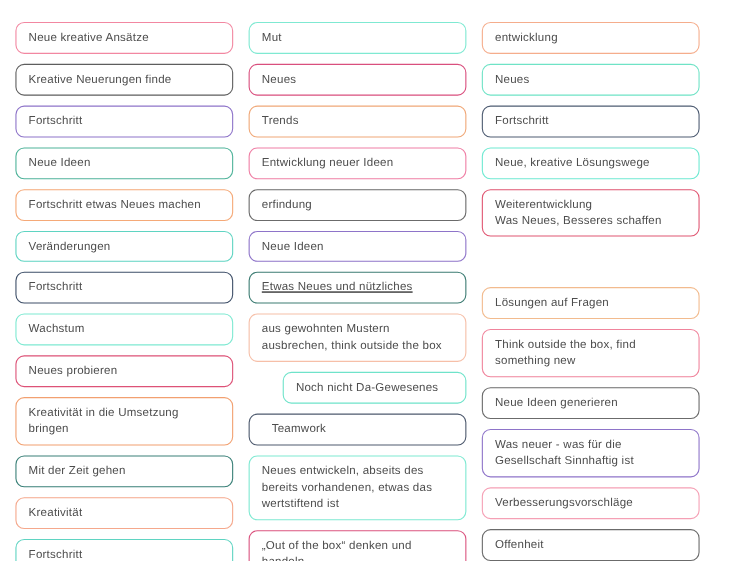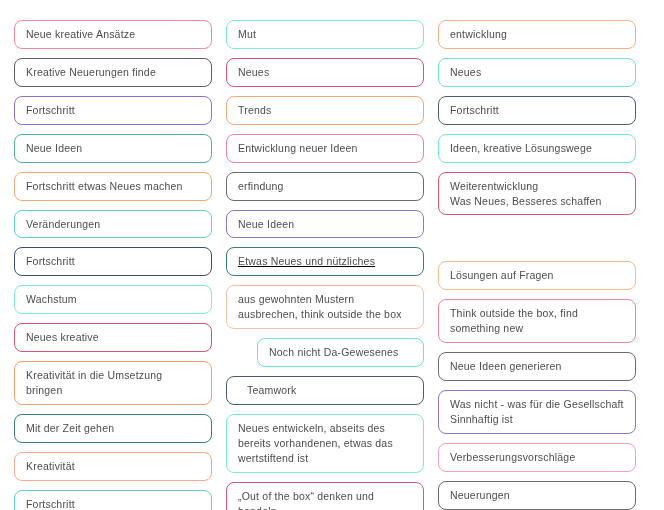--- a/index.html
+++ b/index.html
@@ -76,21 +76,21 @@
 
   <div class="card" style="border-color: rgb(62, 79, 104);">
     <span class="card-text">Fortschritt</span>
   </div>
 
   <div class="card" style="border-color: rgb(127, 233, 210);">
     <span class="card-text">Wachstum</span>
   </div>
 
   <div class="card" style="border-color: rgb(221, 82, 119);">
-    <span class="card-text">Neues kreative</span>
+    <span class="card-text">Neues probieren</span>
   </div>
 
   <div class="card" style="border-color: rgb(242, 160, 112);">
     <span class="card-text">Kreativität in die Umsetzung bringen</span>
   </div>
 
   <div class="card" style="border-color: rgb(58, 128, 120);">
     <span class="card-text">Mit der Zeit gehen</span>
   </div>
 
@@ -158,45 +158,45 @@
 
   <div class="card" style="border-color: rgb(111, 227, 198);">
     <span class="card-text">Neues</span>
   </div>
 
   <div class="card" style="border-color: rgb(78, 92, 114);">
     <span class="card-text">Fortschritt</span>
   </div>
 
   <div class="card" style="border-color: rgb(111, 233, 210);">
-    <span class="card-text">Ideen, kreative Lösungswege</span>
+    <span class="card-text">Neue, kreative Lösungswege</span>
   </div>
 
   <div class="card" style="border-color: rgb(224, 86, 114);">
     <span class="card-text">Weiterentwicklung
 Was Neues, Besseres schaffen</span>
   </div>
 
   <div class="card" style="border-color: rgb(242, 187, 142); margin-top: 37px;">
     <span class="card-text">Lösungen auf Fragen</span>
   </div>
 
   <div class="card" style="border-color: rgb(240, 132, 156);">
     <span class="card-text">Think outside the box, find something new</span>
   </div>
 
   <div class="card" style="border-color: rgb(107, 107, 107);">
     <span class="card-text">Neue Ideen generieren</span>
   </div>
 
   <div class="card" style="border-color: rgb(142, 116, 201);">
-    <span class="card-text">Was nicht - was für die Gesellschaft Sinnhaftig ist</span>
+    <span class="card-text">Was neuer - was für die Gesellschaft Sinnhaftig ist</span>
   </div>
 
   <div class="card" style="border-color: rgb(245, 160, 181);">
     <span class="card-text">Verbesserungsvorschläge</span>
   </div>
 
   <div class="card" style="border-color: rgb(107, 107, 107);">
-    <span class="card-text">Neuerungen</span>
+    <span class="card-text">Offenheit</span>
   </div>
 </div>
 </div>
 
 </body></html>

